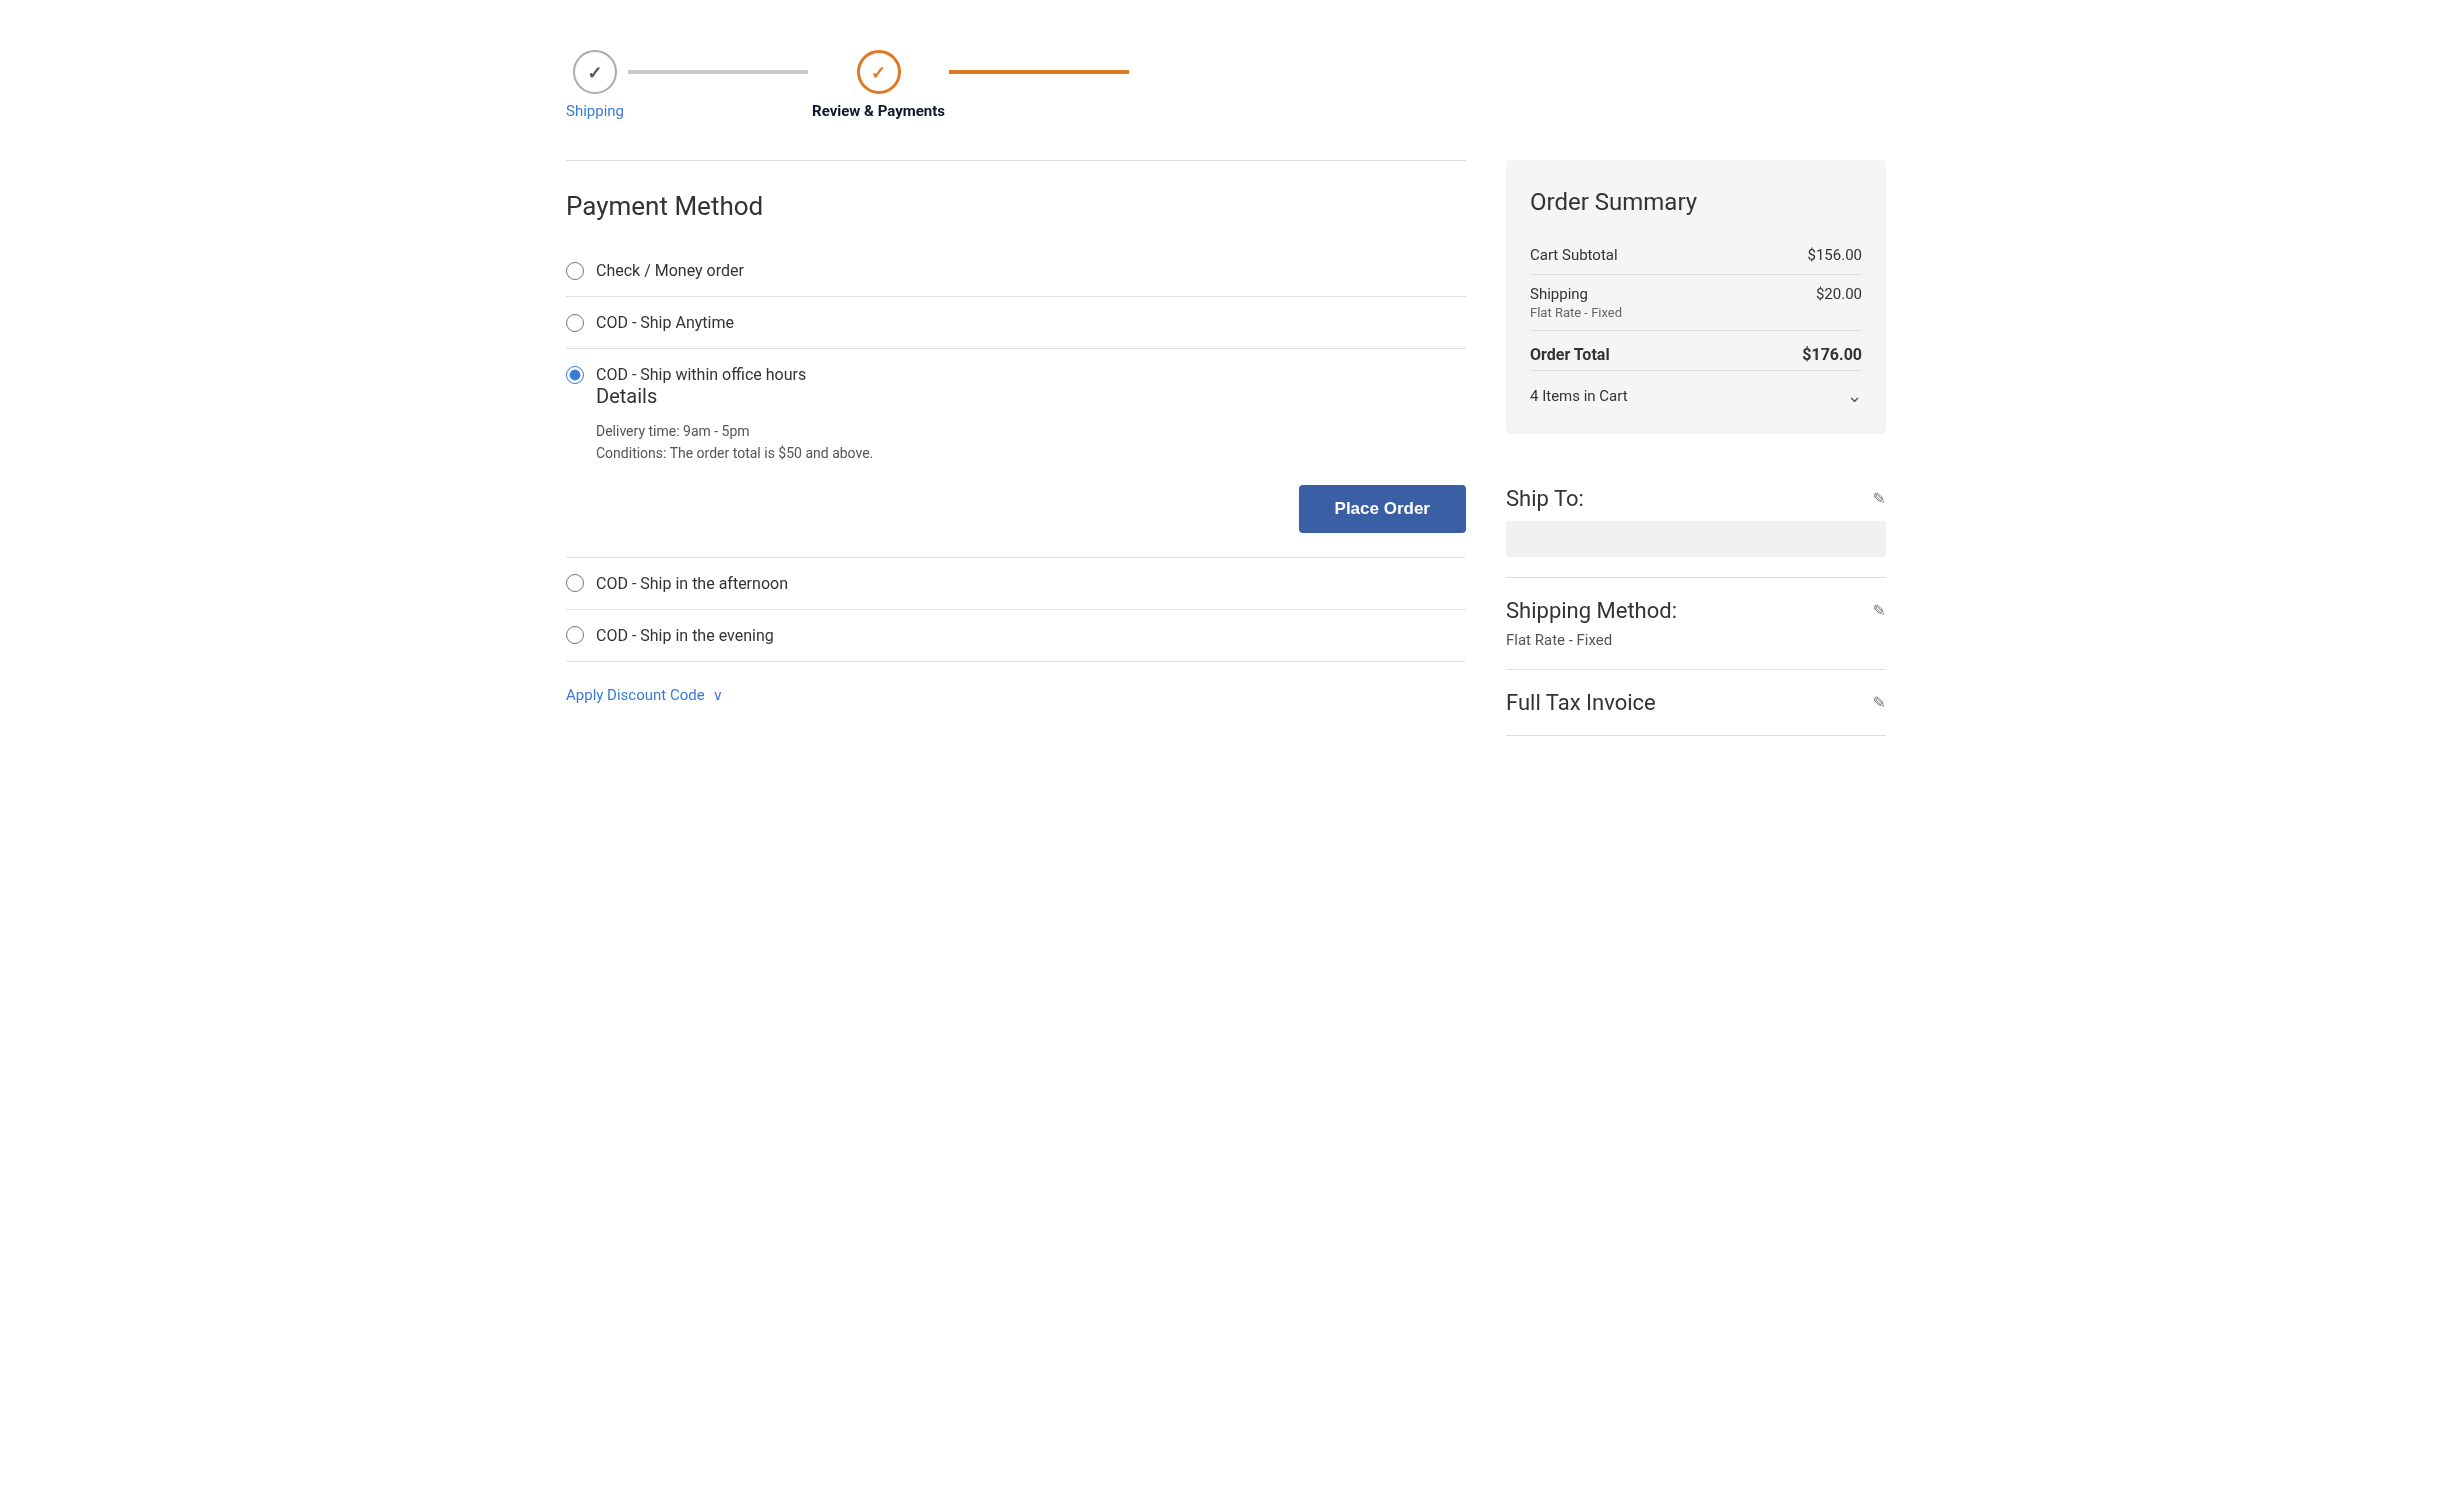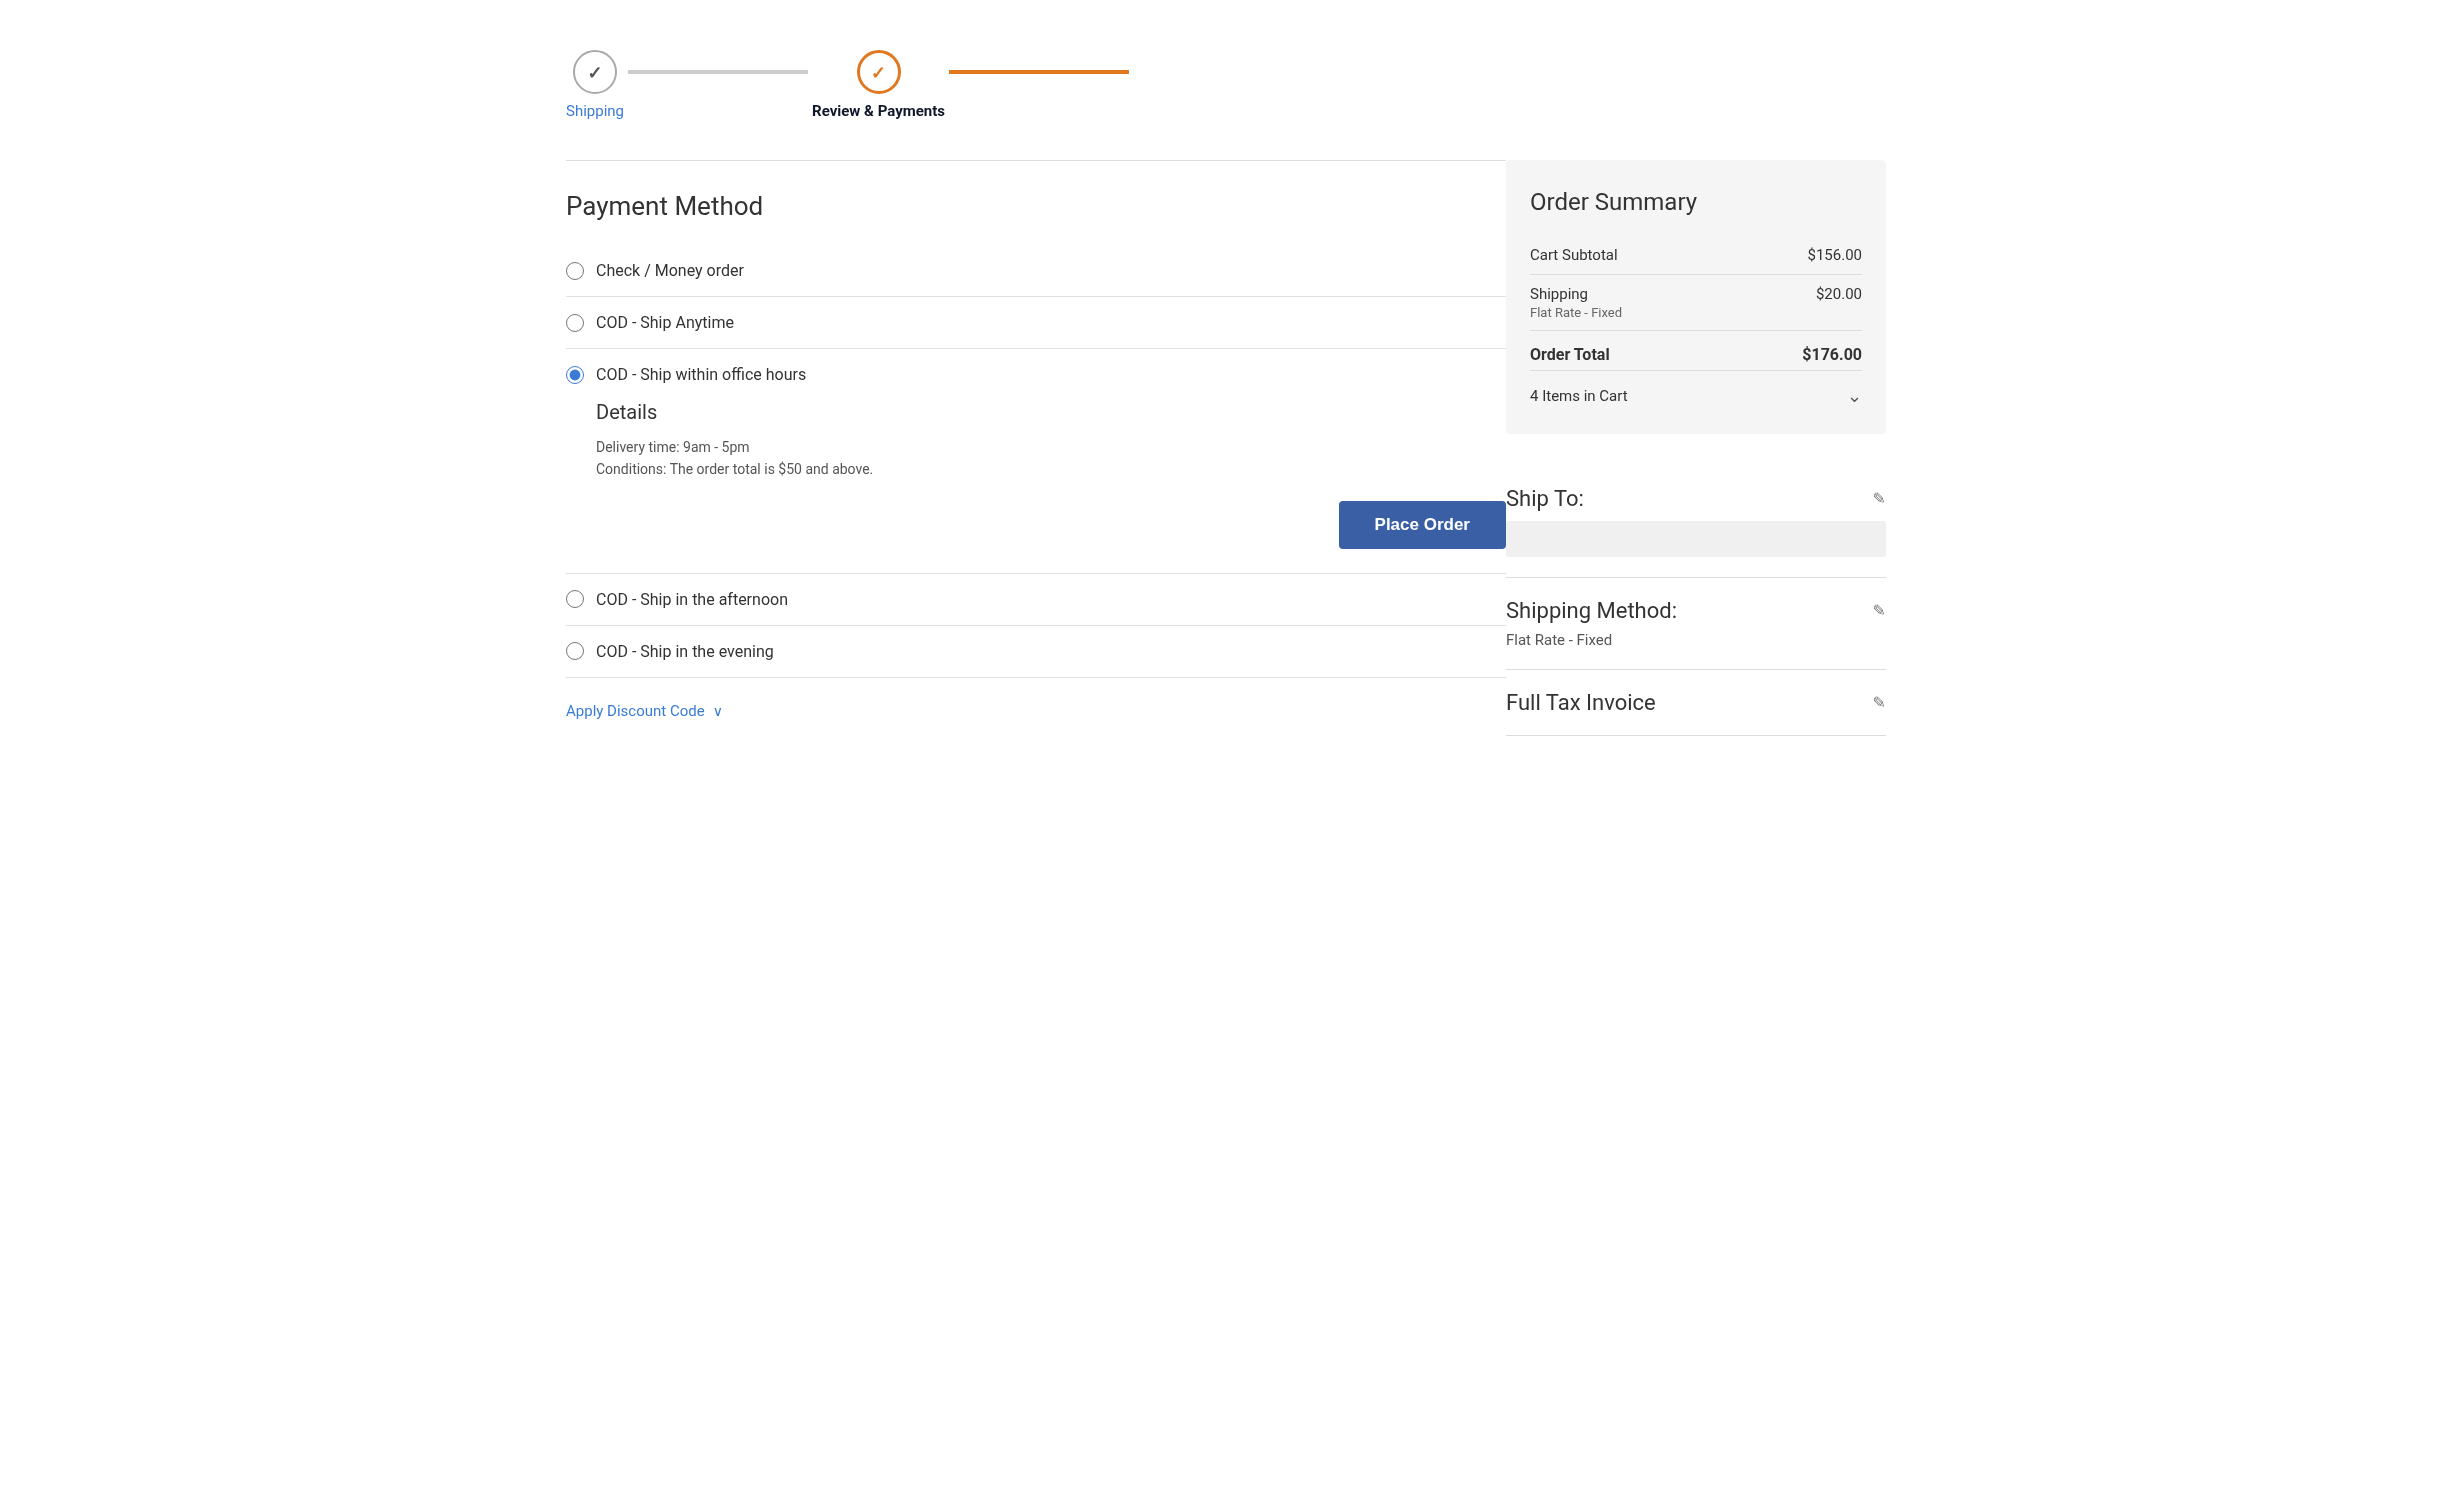--- a/index.html
+++ b/index.html
@@ -68,20 +68,21 @@
       margin: 0 4px;
       margin-bottom: 26px;
     }
 
     .progress-line.gray { background: #ccc; }
     .progress-line.orange { background: #e07820; }
 
     
     .main-layout {
       display: flex;
+      gap: 40px;
       align-items: flex-start;
     }
 
     .left-panel {
       flex: 1;
       border-top: 1px solid #ddd;
       padding-top: 30px;
     }
 
     .right-panel {
@@ -139,21 +140,20 @@
     }
 
     .selected-option-row label {
       font-size: 16px;
       color: #333;
       cursor: pointer;
     }
 
     .details-box {
       margin-left: 30px;
-      margin-top: 16px;
       margin-bottom: 8px;
     }
 
     .details-title {
       font-size: 20px;
       font-weight: 400;
       color: #333;
       margin-bottom: 12px;
     }
 

